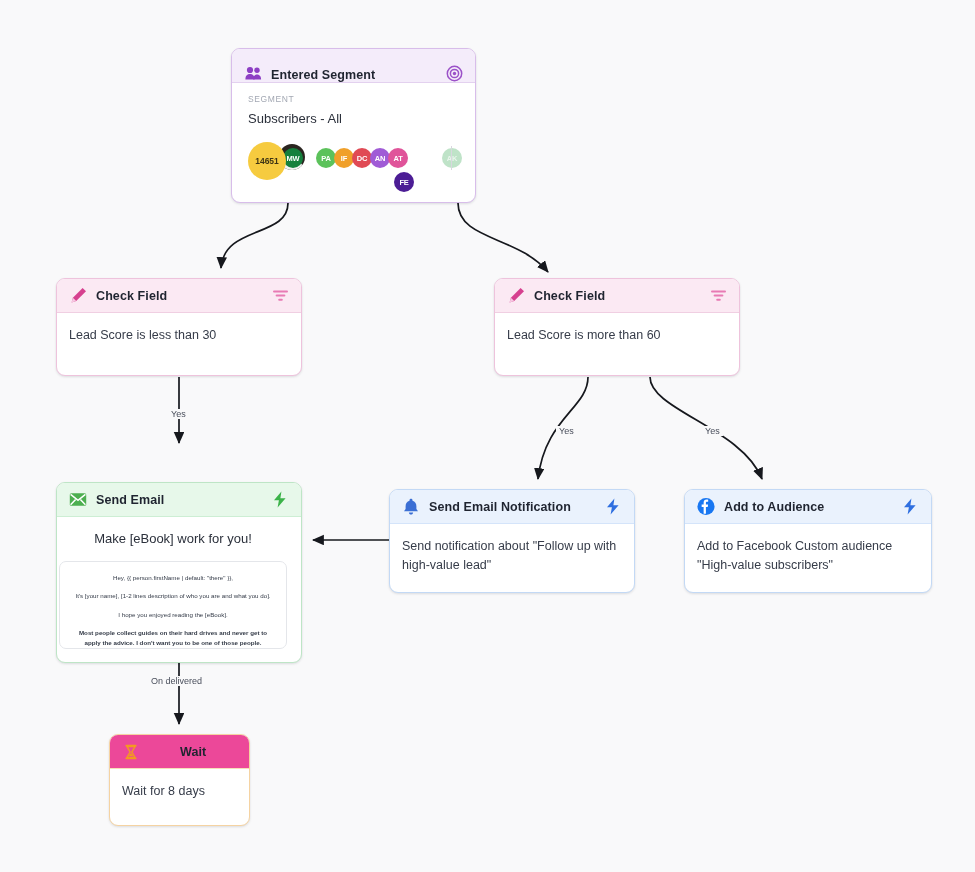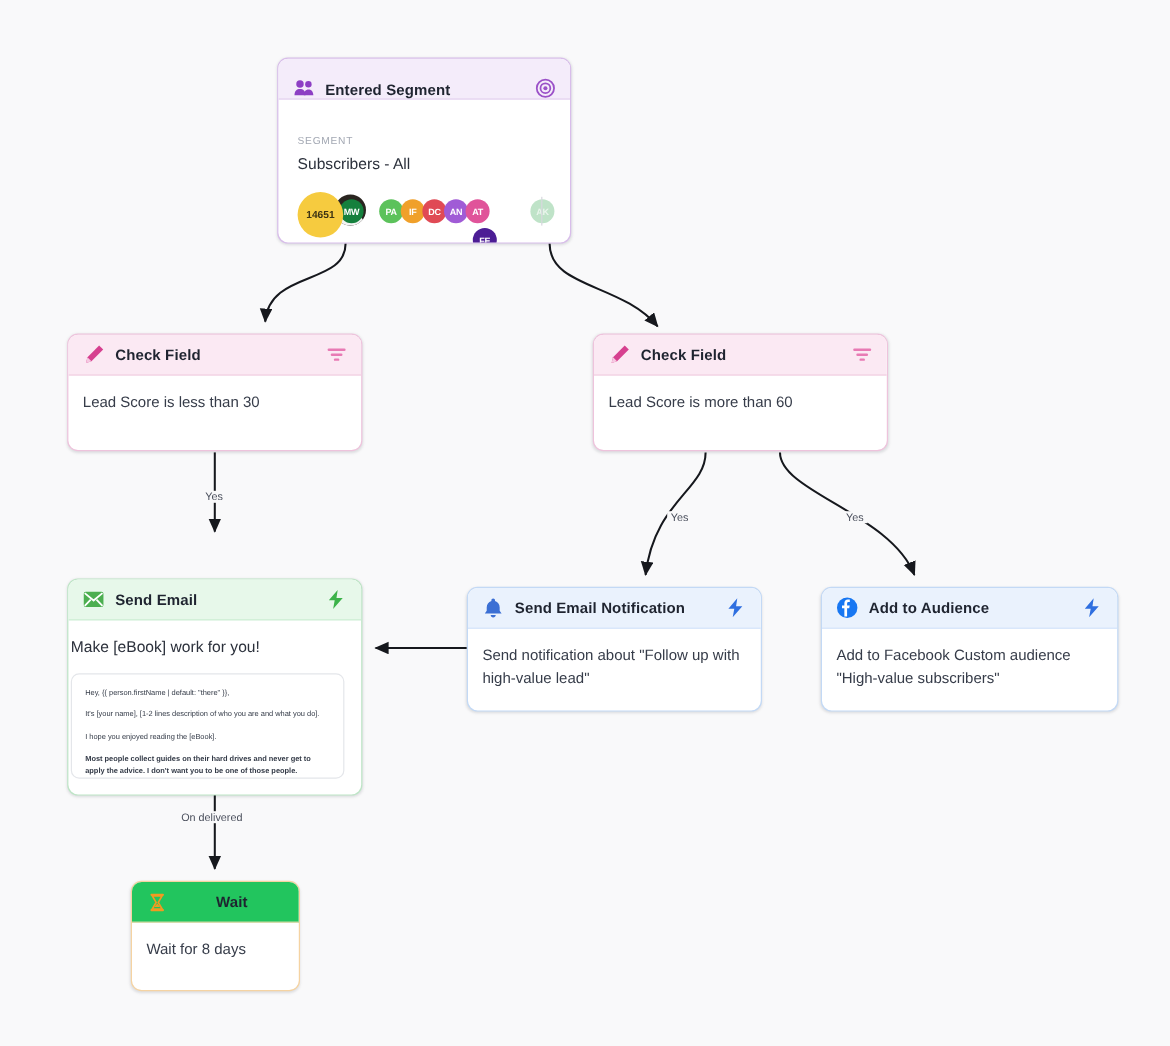--- a/index.html
+++ b/index.html
@@ -84,25 +84,25 @@
   .node.pink    { border: 1px solid #eec3dc; }
   .node.pink .node-header { background: #fbe9f3; border-bottom-color: #f0cfe2; }
 
   .node.green   { border: 1px solid #bee5c6; margin-top: 28px; }
   .node.green .node-header { background: #e7f8ea; border-bottom-color: #cdeed4; }
 
   .node.blue    { border: 1px solid #c3d9f5; }
   .node.blue .node-header { background: #eaf2fd; border-bottom-color: #d4e4fa; }
 
   .node.orange  { border: 1px solid #f5d3a2; }
-  .node.orange .node-header { background: #22c55e; border-bottom-color: #f7dfb9; gap: 40px; }
+  .node.orange .node-header { background: #ec4899; border-bottom-color: #f7dfb9; gap: 40px; }
 
   
   #node-entered-segment { left: 231px; top: 48px; width: 245px; height: 155px; }
-  #node-entered-segment .node-body { padding: 28px 16px 0 16px; }
+  #node-entered-segment .node-body { padding: 10px 16px 0 16px; }
   .seg-label {
     font-size: 8.5px;
     letter-spacing: 0.6px;
     color: #a3a8b3;
     text-transform: uppercase;
     font-weight: normal;
     margin-bottom: 3px;
   }
   .seg-value {
     font-size: 13px;
@@ -186,21 +186,21 @@
     width: 1px;
     height: 24px;
     background: #d8d8de;
   }
 
   
   #node-check-field-low  { left: 56px;  top: 278px; width: 246px; height: 98px; }
   #node-check-field-high { left: 494px; top: 278px; width: 246px; height: 98px; }
 
   #node-send-email { left: 56px; top: 454px; width: 246px; height: 181px; }
-  #node-send-email .node-body { padding: 12px 14px 0 2px; }
+  #node-send-email .node-body { padding: 12px 14px 0 2px; text-align: center; }
   .email-subject {
     font-size: 13px;
     color: #2b303b;
     margin-bottom: 12px;
   }
   .email-preview {
     border: 1px solid #e4e6ea;
     border-radius: 7px;
     padding: 11px 11px 0 11px;
     height: 88px;

